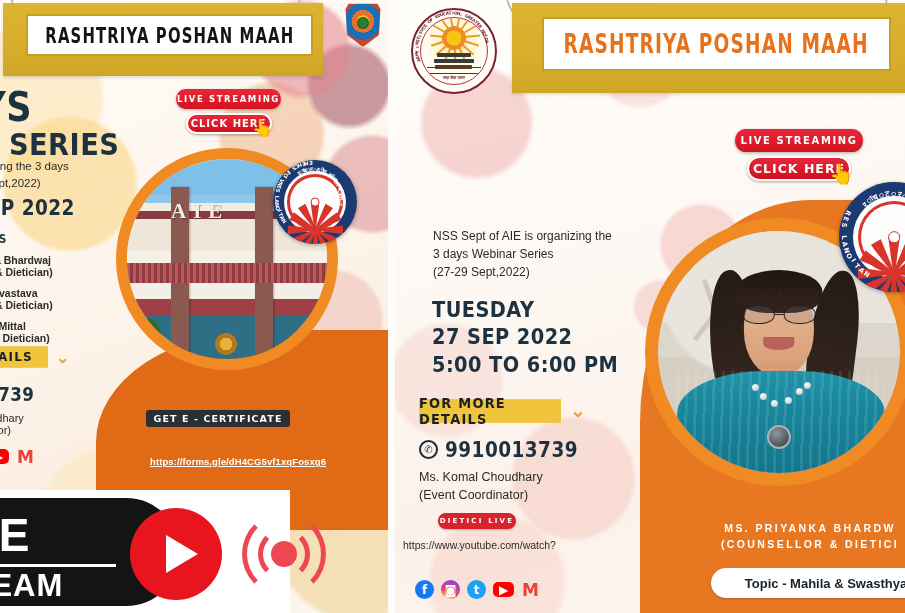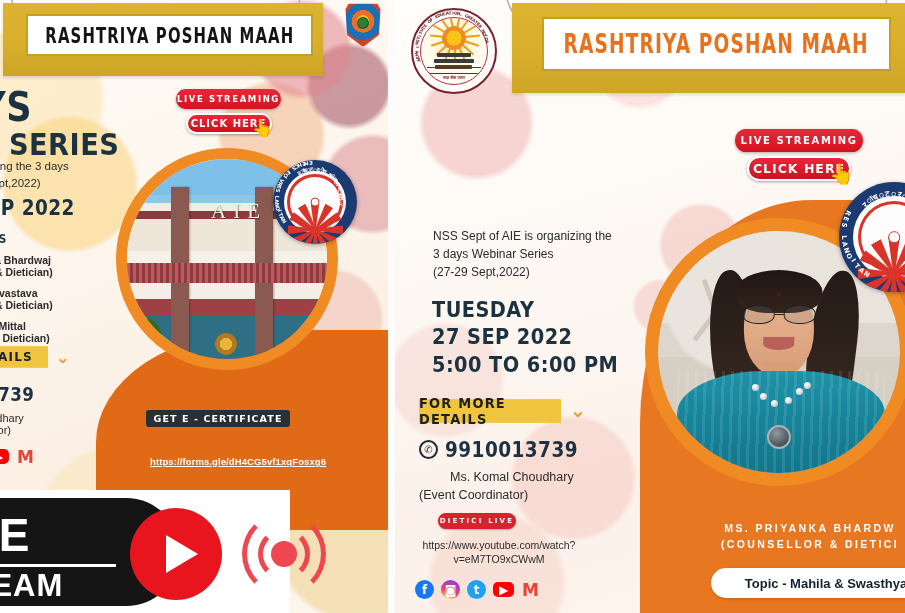--- a/index.html
+++ b/index.html
@@ -227,23 +227,22 @@
       linear-gradient(180deg, rgba(0,0,0,0) 0 30%, #efe6da 30% 46%, rgba(0,0,0,0) 46%),
       linear-gradient(180deg, rgba(0,0,0,0) 0 46%, #f6f1e8 46% 52%, rgba(0,0,0,0) 52%),
       linear-gradient(180deg, rgba(0,0,0,0) 0 52%, #a8474b 52% 62%, rgba(0,0,0,0) 62%),
       linear-gradient(180deg, rgba(0,0,0,0) 0 62%, #f4efe6 62% 70%, rgba(0,0,0,0) 70%),
       linear-gradient(180deg, rgba(0,0,0,0) 0 70%, #9e4045 70% 78%, rgba(0,0,0,0) 78%),
       linear-gradient(180deg, rgba(0,0,0,0) 0 78%, #2f6f86 78% 100%);
   }
   .bldg .pillar { position:absolute; top:14%; bottom:0; width:9%; background:#8a5a50; box-shadow: 1px 0 2px rgba(0,0,0,.3); }
   .bldg .aie-sign {
     position:absolute; left:22%; top:20%; font-family:"Liberation Serif", serif;
-    font-size:21px; letter-spacing:7px; color:#f2ece2; font-weight:400;
+    font-size:21px; letter-spacing:7px; color:#f2ece2; font-weight:700;
     text-shadow: 1px 1px 1px rgba(0,0,0,.35);
-    padding-left: 40px;
   }
   .bldg .lattice {
     position:absolute; left:0; right:0; top:52%; height:10%;
     background-image: repeating-linear-gradient(90deg,#c2585c 0 3px,#8b3b3f 3px 6px);
     opacity:.95;
   }
   .bldg .door-crest {
     position:absolute; left:44%; bottom:2%; width:22px; height:22px; border-radius:50%;
     background: radial-gradient(circle,#e8b43a 0 40%, #b07b20 41% 70%, #8d6018 71%);
   }
@@ -719,29 +718,28 @@
       <div class="cond-bold t-dark" style="font-size:22px; line-height:1.24;">5:00 TO 6:00 PM</div>
     </div>
 
     <div class="chip-yellow" style="left:24px; top:400px; width:142px; height:22px; font-size:13px;">FOR MORE DETAILS</div>
     <div class="chev" style="left:175px; top:399px; font-size:19px;">⌄</div>
 
     <div class="phone-ic" style="left:24px; top:440px;">✆</div>
     <div class="cond-bold t-dark" style="position:absolute; left:50px; top:438px; font-size:21px;">9910013739</div>
 
     <div style="position:absolute; left:24px; top:468px;">
-      <div class="body-text" style="font-size:12.5px; line-height:1.45;margin-left:31px;">Ms. Komal Choudhary</div>
+      <div class="body-text" style="font-size:12.5px; line-height:1.45;">Ms. Komal Choudhary</div>
       <div class="body-text" style="font-size:12.5px; line-height:1.45;">(Event Coordinator)</div>
     </div>
 
     <div class="yt-pill" style="left:43px; top:513px; width:78px; height:16px; font-size:7px;">DIETICI LIVE</div>
 
-    <div style="position:absolute; left:8px; top:538px; width:192px; text-align:center;">
+    <div style="position:absolute; left:8px; top:538px; width:192px; text-align:left;">
       <div class="body-text" style="font-size:10.5px; line-height:1.35;">https://www.youtube.com/watch?</div>
-      <div class="body-text" style="font-size:10.5px; line-height:1.35;">v=eM7TO9xCWwM</div>
     </div>
 
     <div class="social-row" style="left:20px; top:580px;">
       <div class="sic fb">f</div>
       <div class="sic ig">◙</div>
       <div class="sic tw">t</div>
       <div class="sic yt">▶</div>
       <div class="sic gm">M</div>
     </div>
 

